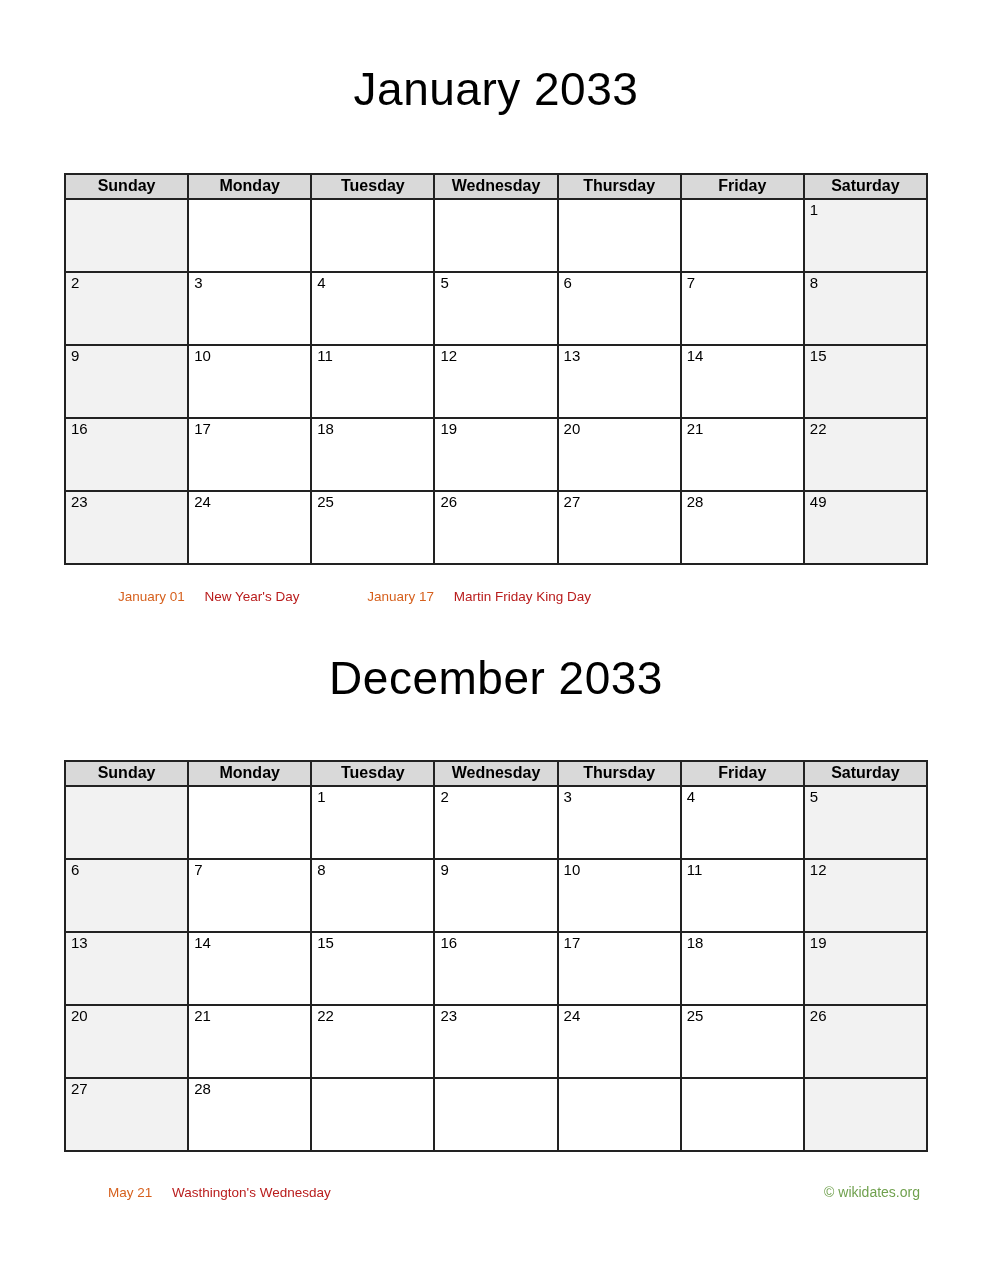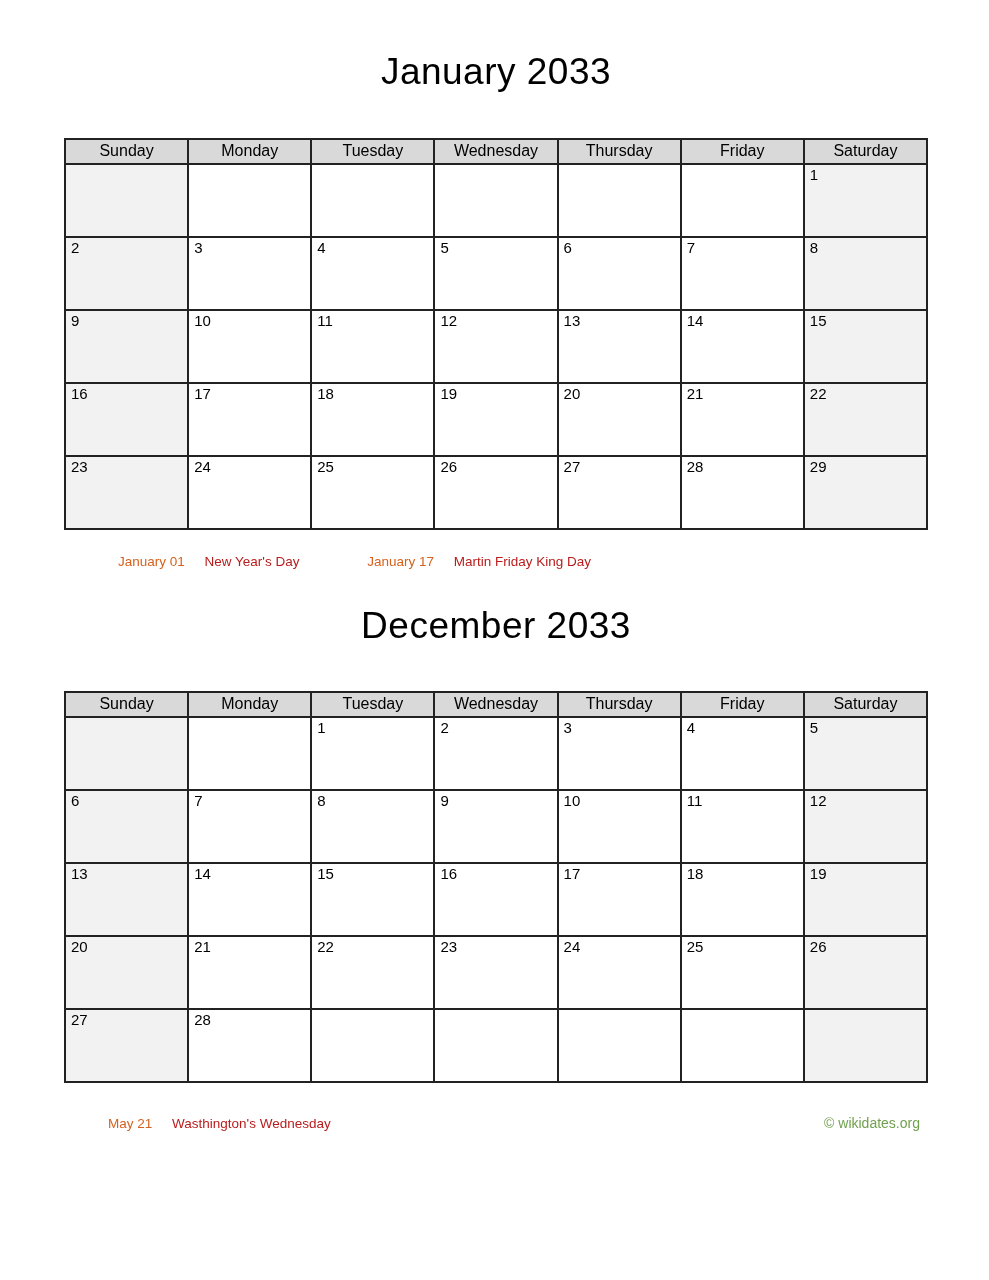--- a/index.html
+++ b/index.html
@@ -12,42 +12,42 @@
   }
   body {
     width: 989px;
     height: 1280px;
     overflow: hidden;
   }
   .page {
     padding: 0 61px 0 64px;
   }
   .month-title {
-    font-size: 37px;
+    font-size: 46px;
     font-weight: 400;
     line-height: 1.2;
     text-align: center;
-    margin: 4px;
+    margin: 16px;
     letter-spacing: 0.5px;
   }
   .title-jan { padding: 46px 0 40px; }
   .title-feb { padding: 30px 0 38px; }
   table.calendar {
     border-collapse: collapse;
     width: 100%;
     table-layout: fixed;
   }
   table.calendar th,
   table.calendar td {
     border: 2px solid var(--border, #222222);
   }
   table.calendar th {
     background: var(--header-bg, #d9d9d9);
     font-size: 16px;
-    font-weight: 400;
+    font-weight: 700;
     height: 25px;
     padding: 1px 0 2px;
     text-align: center;
   }
   table.calendar td {
     height: 73px;
     vertical-align: top;
     text-align: left;
     padding: 1px 0 0 5px;
     font-size: 15px;
@@ -144,21 +144,21 @@
             <td>21</td>
             <td class="weekend">22</td>
           </tr>
           <tr>
             <td class="weekend">23</td>
             <td>24</td>
             <td>25</td>
             <td>26</td>
             <td>27</td>
             <td>28</td>
-            <td class="weekend">29</td>
+            <td class="weekend">49</td>
           </tr>
         </tbody>
       </table>
     <div class="holiday-row">
       <span class="holiday-date">January 01</span>
       <span class="holiday-name">New Year's Day</span>
       <span class="holiday-date">January 17</span>
       <span class="holiday-name">Martin Friday King Day</span>
     </div>
   </section>

